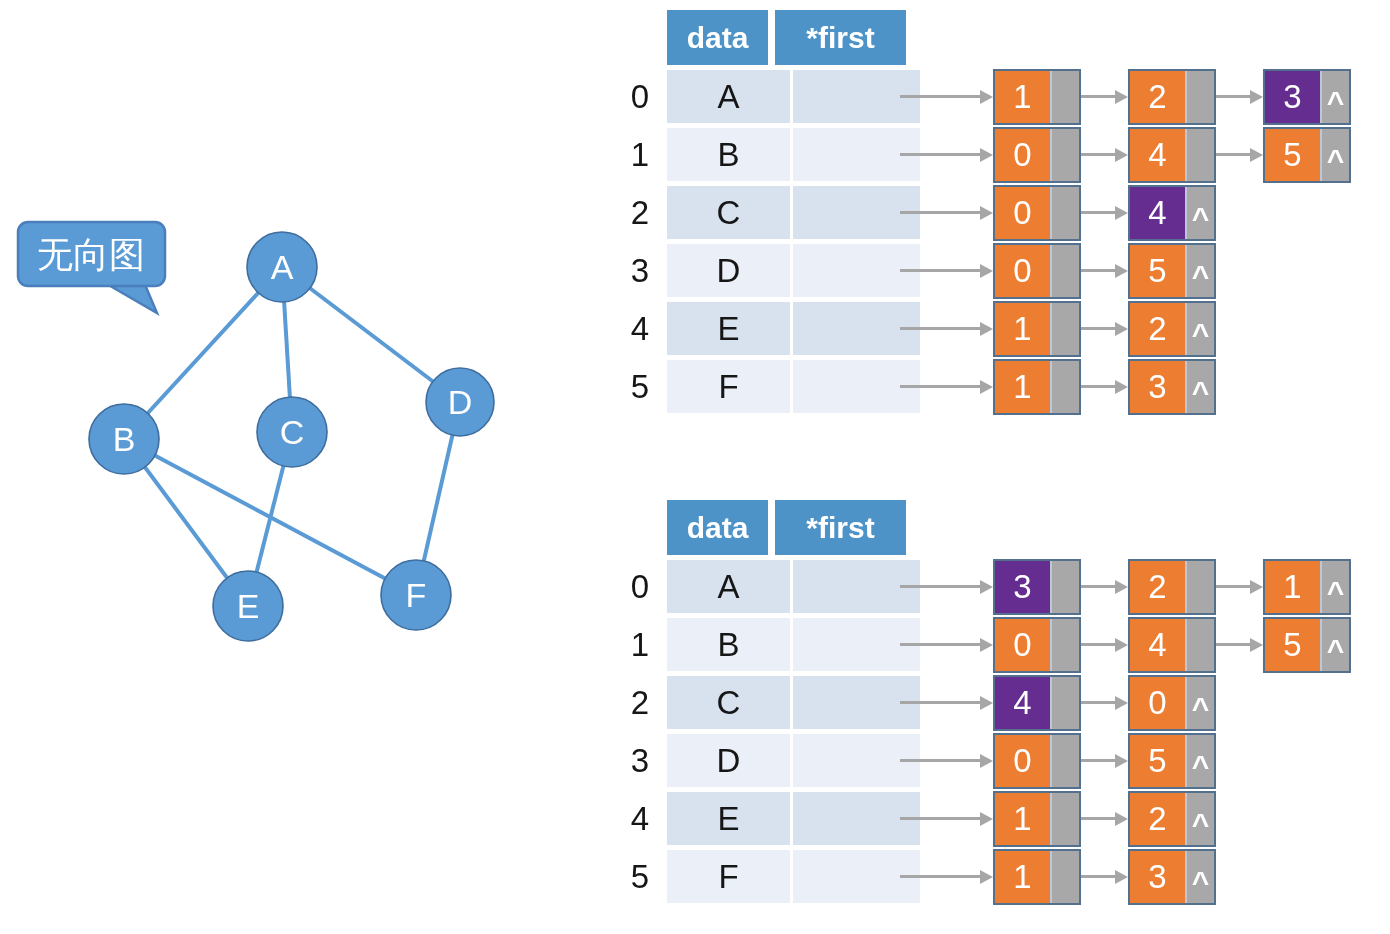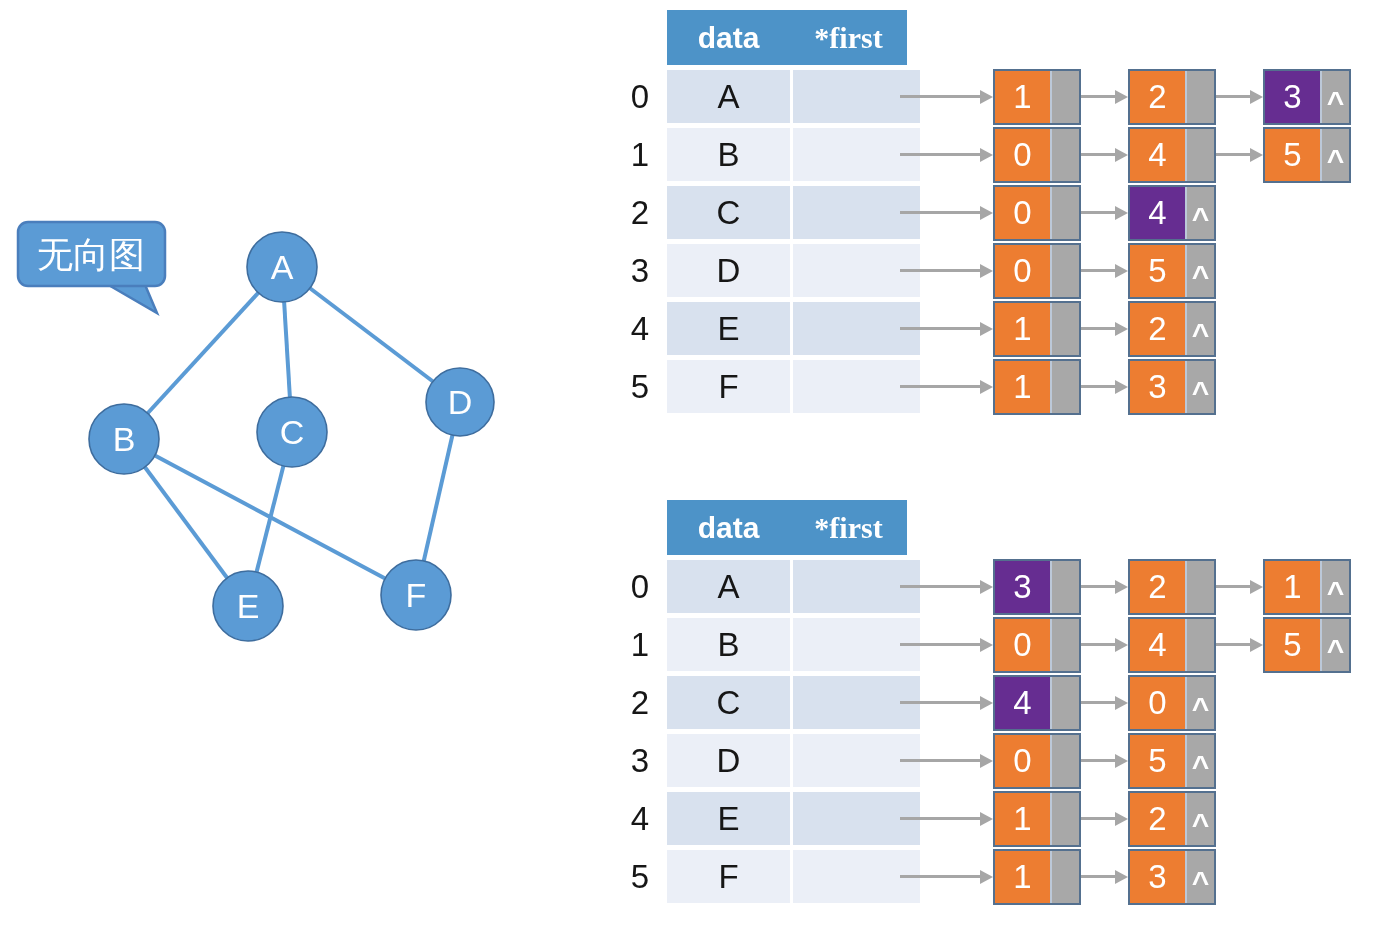--- a/index.html
+++ b/index.html
@@ -11,22 +11,22 @@
   
   .diagram { position:absolute; left:620px; }
   #diagram-top { top:10px; }
   #diagram-bottom { top:500px; }
   .header-row { display:flex; margin-left:47px; margin-bottom:5px; }
   .hcell {
     height:55px; background:#4d93c8; color:#ffffff;
     font-weight:700; font-size:30px;
     display:flex; align-items:center; justify-content:center;
   }
-  .hcell-data { width:123px; margin-right:0; }
-  .hcell-first { width:117px;font-family:Liberation Serif, serif; }
+  .hcell-data { width:101px; margin-right:7px; }
+  .hcell-first { width:131px; }
   .adj-row { display:flex; align-items:center; height:53px; margin-bottom:5px; }
   .idx { width:40px; margin-right:7px; font-size:33px; color:#161616; text-align:center; }
   .cell { height:53px; display:flex; align-items:center; justify-content:center; }
   .cell-data { width:123px; margin-right:3px; font-size:33px; color:#161616; }
   .cell-first { width:127px; }
   .row-even .cell { background:#d8e1ee; }
   .row-odd  .cell { background:#ebeff7; }
   
   .arrow { display:flex; align-items:center; flex-shrink:0; height:56px; }
   .shaft { flex:1; height:3px; background:#a6a6a6; }

